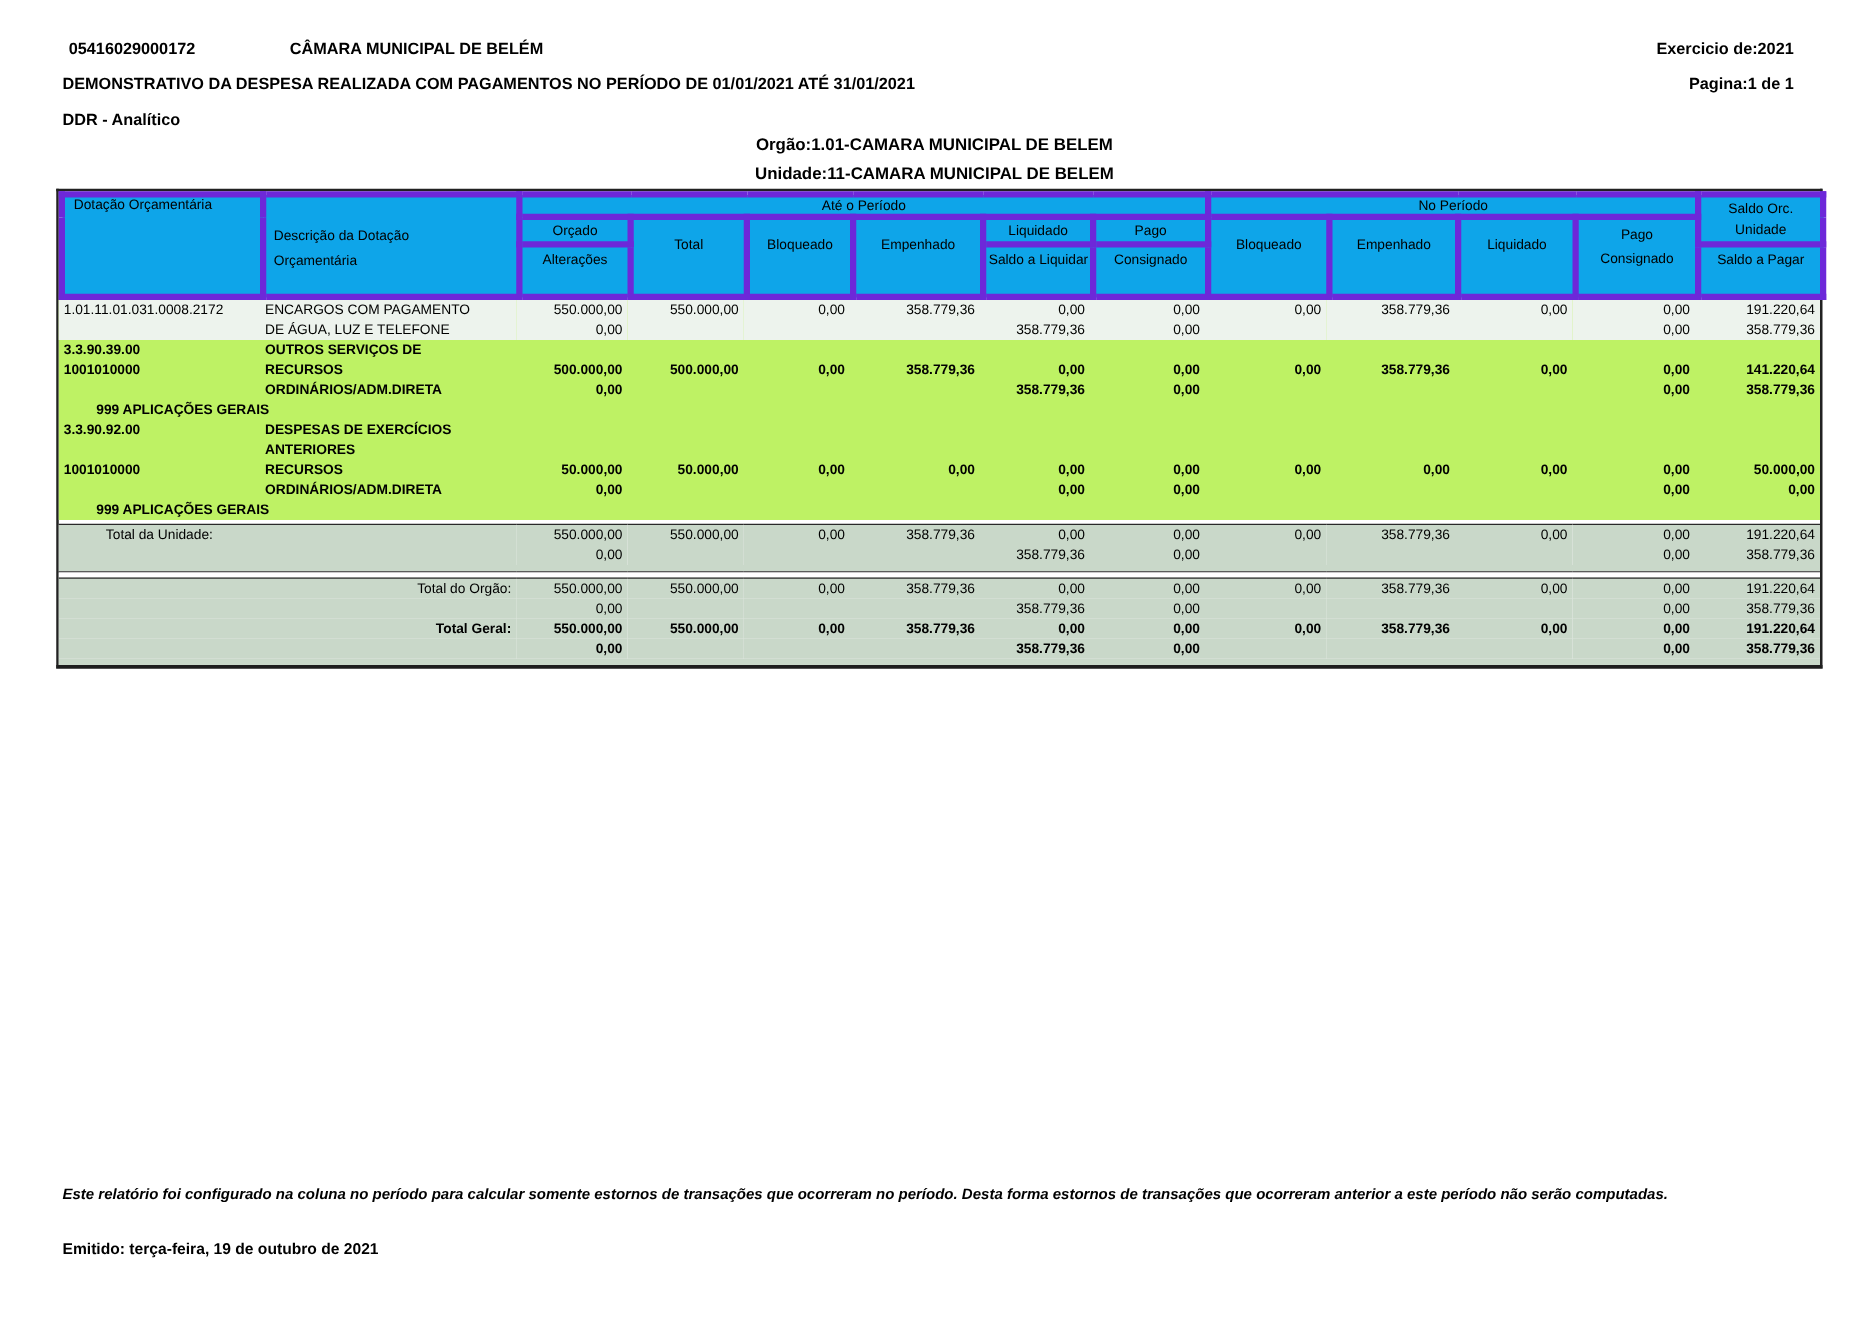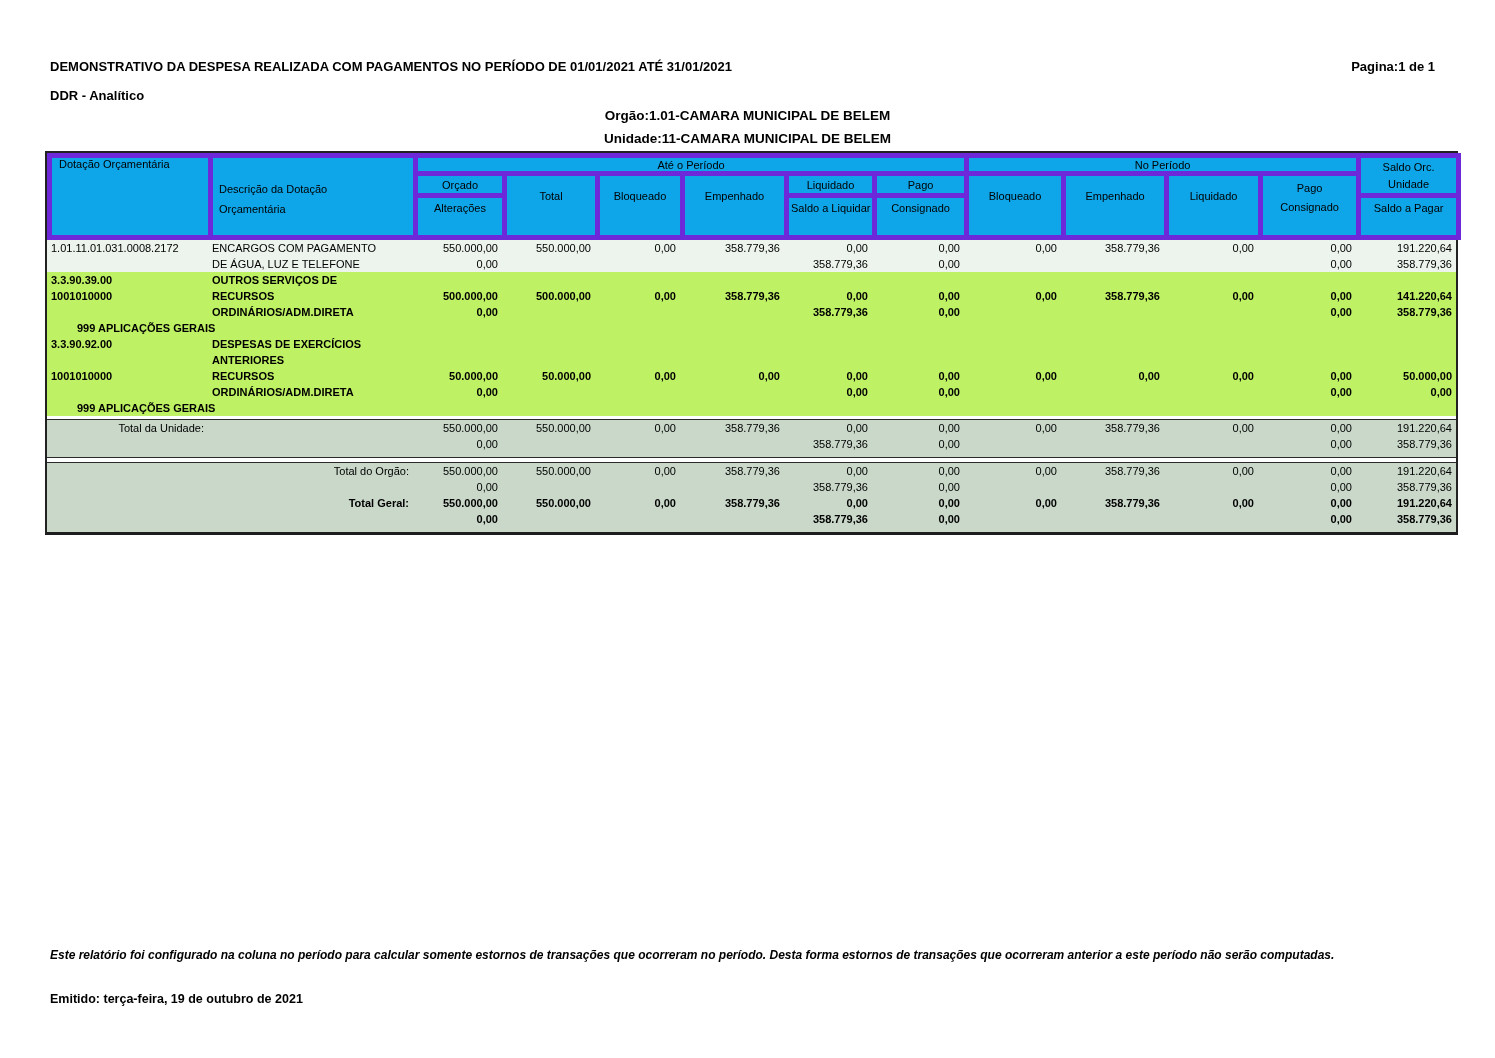--- a/index.html
+++ b/index.html
@@ -47,33 +47,40 @@
   td.num { text-align:right; }
   td.ar { text-align:right; padding-right:3px; }
   td.ind { padding-left:30px; }
   .tbody-pad { height:3px; }
 
   
   .totals-a, .totals-b { width:1409px; }
   .totals-a td, .totals-b td { background:#c9d8c9; font-size:11px; height:16px; line-height:16px; padding:0 4px; white-space:nowrap; overflow:visible; }
   .totals-a { border-top:1px solid #2a2a2a; border-bottom:1px solid #2a2a2a; }
   .totals-b { border-top:1px solid #2a2a2a; }
-  .totals-a td.cc1 { text-align:right; }
+  .totals-a td.cc1 { text-align:center; }
   .tot-gap { height:4px; background:#fff; }
   .tot-pad td { height:5px; }
 
   
   .footnote { position:absolute; top:948px; left:50px; right:40px; font-size:12px; font-style:italic; font-weight:600; }
   .emitted { position:absolute; top:992px; left:50px; font-size:12.5px; font-weight:bold; }
 </style>
 </head>
 <body>
 
 <div class="page">
 
+  <div class="hline hline1">
+    <span>
+      <span class="doc-id">05416029000172</span>
+      <span class="entity">CÂMARA MUNICIPAL DE BELÉM</span>
+    </span>
+    <span>Exercicio de:2021</span>
+  </div>
   <div class="hline hline2">
     <span>DEMONSTRATIVO DA DESPESA REALIZADA COM PAGAMENTOS NO PERÍODO DE 01/01/2021 ATÉ 31/01/2021</span>
     <span>Pagina:1 de 1</span>
   </div>
   <div class="hline hline3">
     <span>DDR - Analítico</span>
   </div>
   <div class="center-line cl1">Orgão:1.01-CAMARA MUNICIPAL DE BELEM</div>
   <div class="center-line cl2">Unidade:11-CAMARA MUNICIPAL DE BELEM</div>
 

